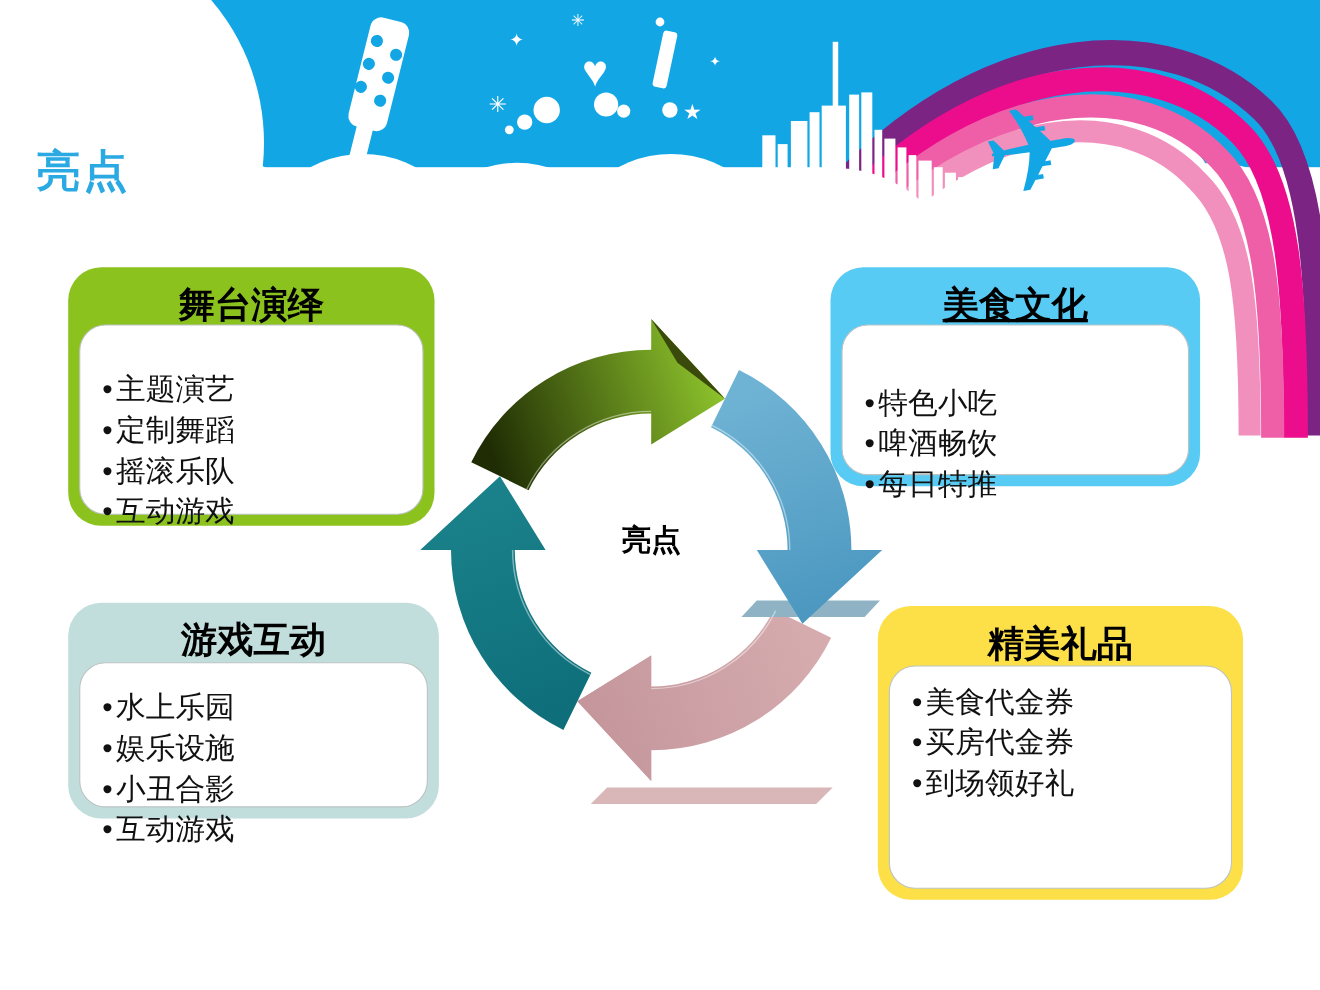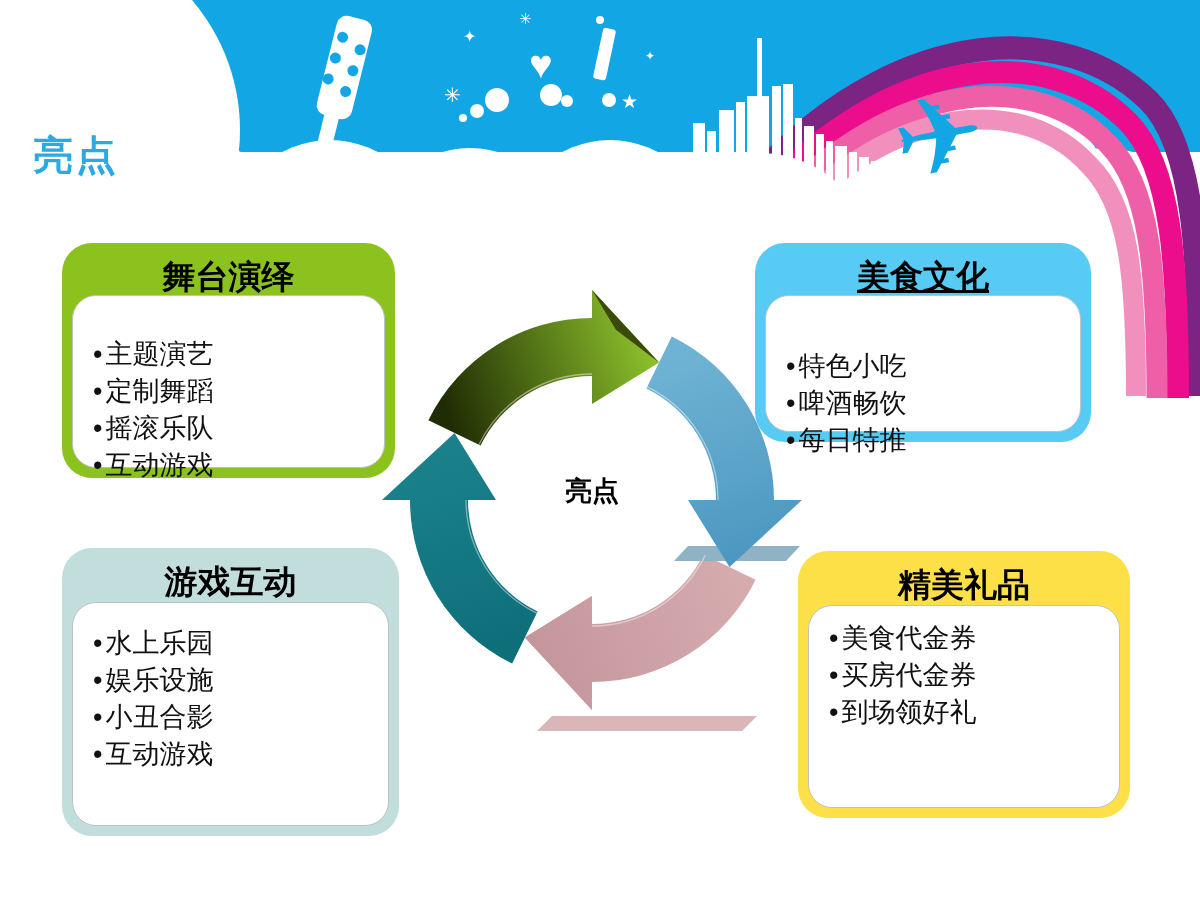--- a/index.html
+++ b/index.html
@@ -12,21 +12,21 @@
   .box .inner{position:absolute;left:10px;right:10px;bottom:10px;background:#fff;
               border:1px solid #bcc3c3;border-radius:24px;box-sizing:border-box;}
   .box .box-title{position:relative;text-align:center;font-weight:bold;font-size:33px;color:#000;padding-top:12px;}
   .box ul{list-style:none;margin:0;padding:0 10px 0 20px;font-size:27px;color:#111;}
   .box li{line-height:37px;white-space:nowrap;}
   .box li::before{content:"\2022";margin-right:3px;}
   .box-stage{left:62px;top:243px;width:333px;height:235px;}
   .box-stage .inner{top:52px;}  .box-stage ul{padding-top:40px;}
   .box-food{left:755px;top:243px;width:336px;height:199px;text-decoration:underline;}
   .box-food .inner{top:52px;}   .box-food ul{padding-top:52px;}
-  .box-game{left:62px;top:548px;width:337px;height:288px;}
+  .box-game{left:62px;top:548px;width:337px;height:196px;}
   .box-game .inner{top:54px;}   .box-game ul{padding-top:22px;}
   .box-gift{left:798px;top:551px;width:332px;height:267px;}
   .box-gift .inner{top:54px;}   .box-gift ul{padding-top:14px;}
   #cycle{position:absolute;left:0;top:0;pointer-events:none;}
   .center-label{position:absolute;left:542px;top:473px;width:100px;text-align:center;
                 font-size:27px;font-weight:bold;color:#000;}
 </style>
 </head>
 <body>
 

